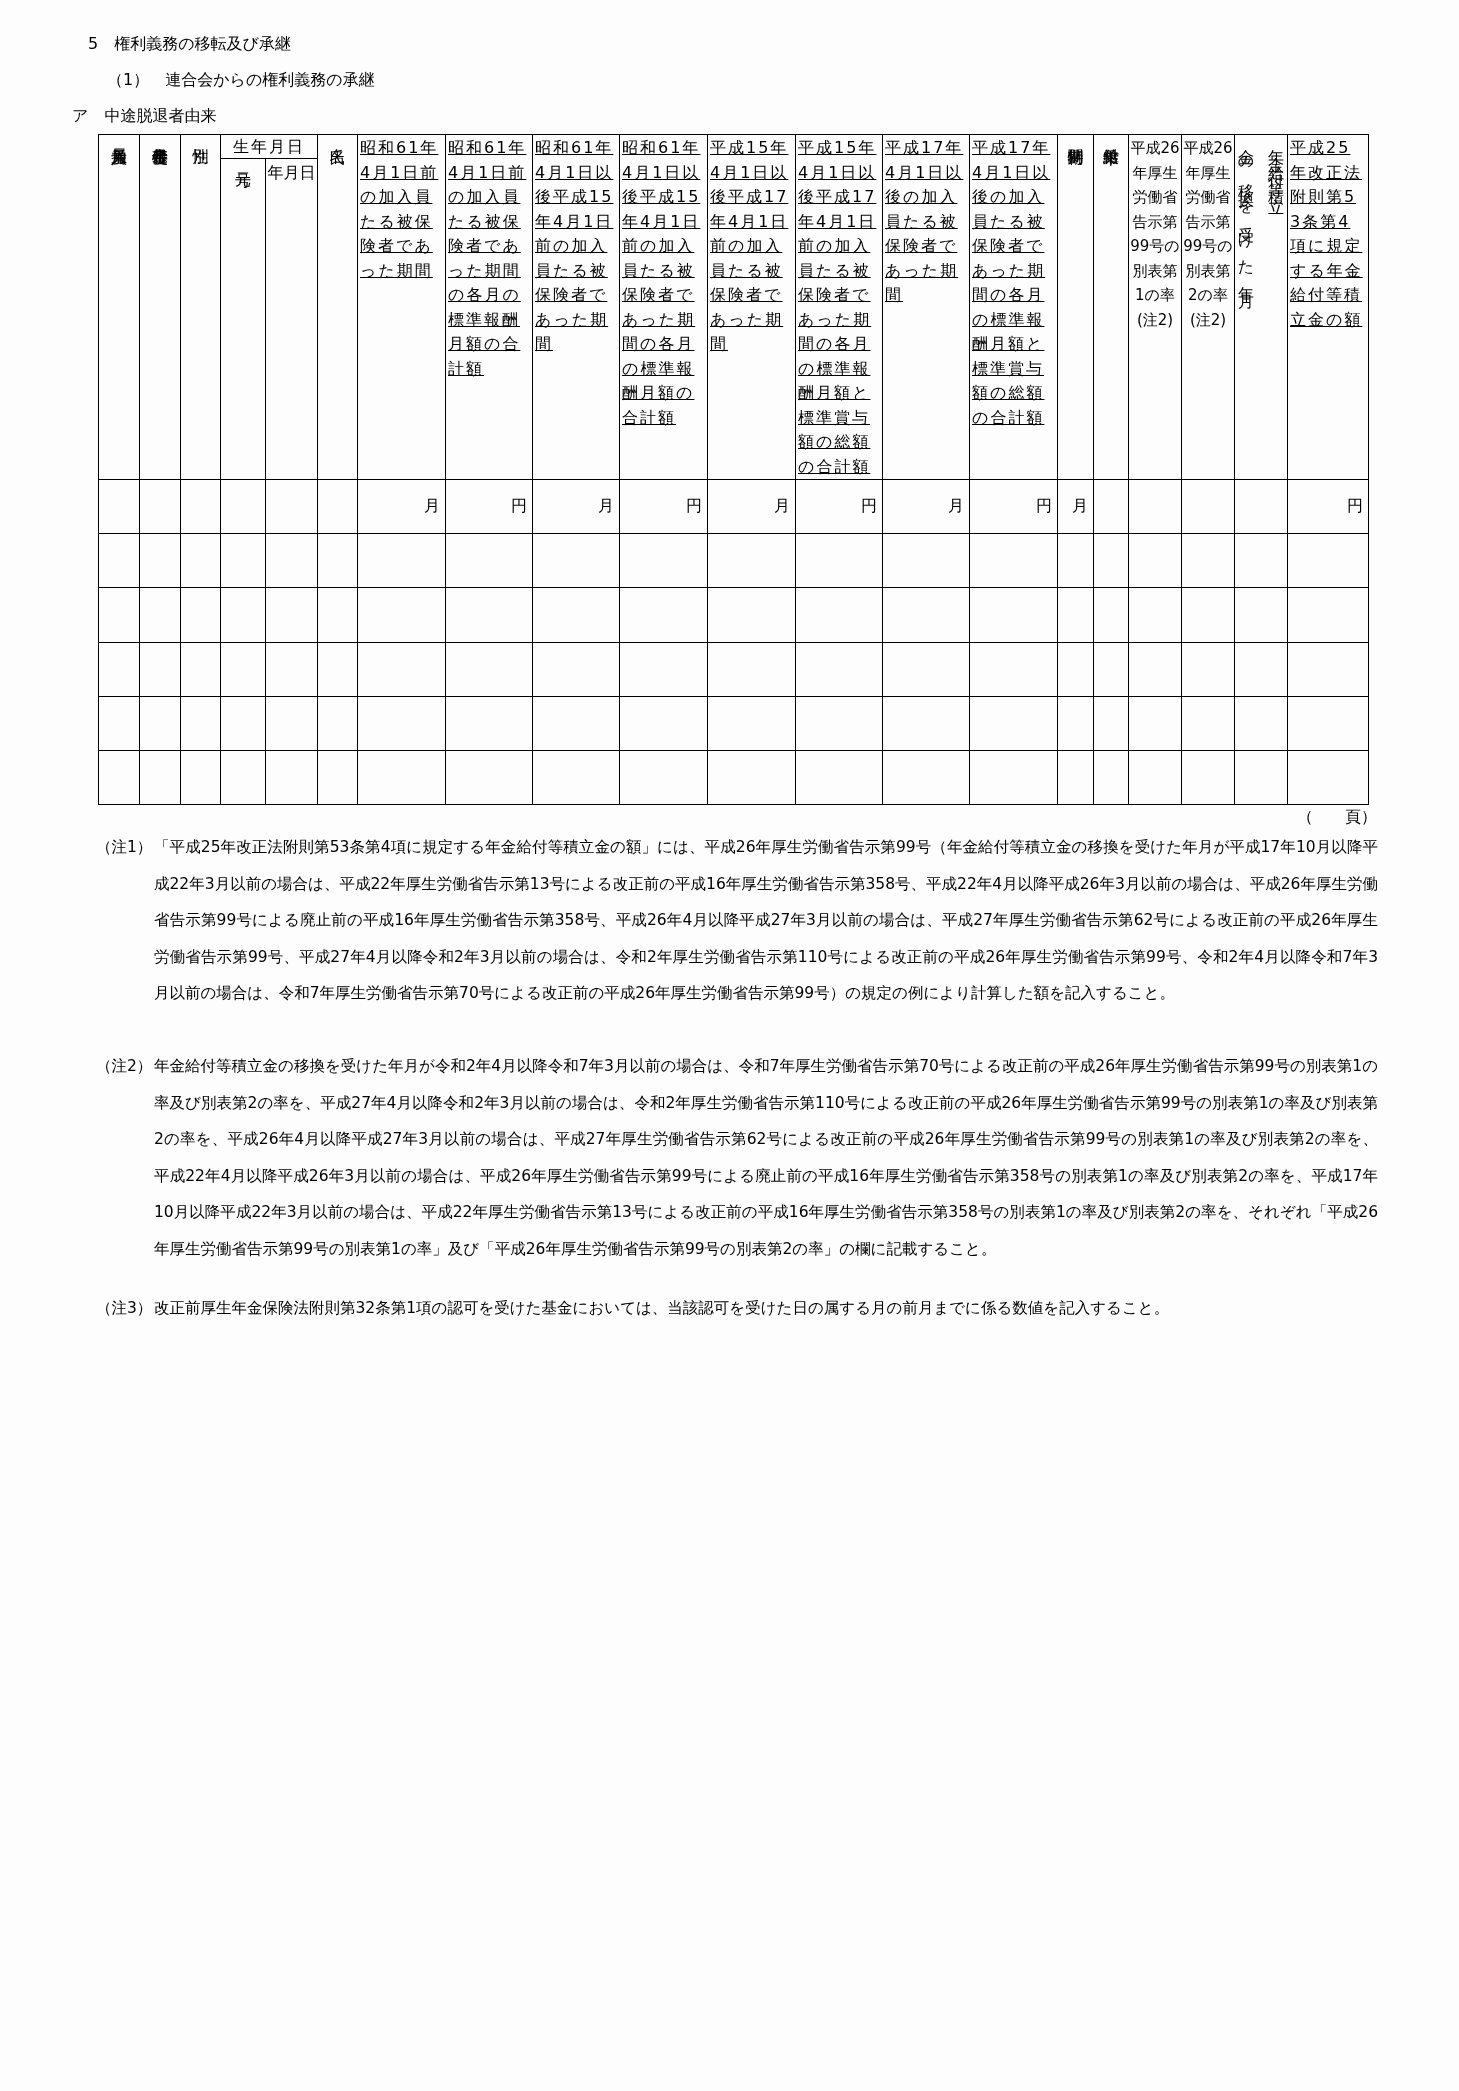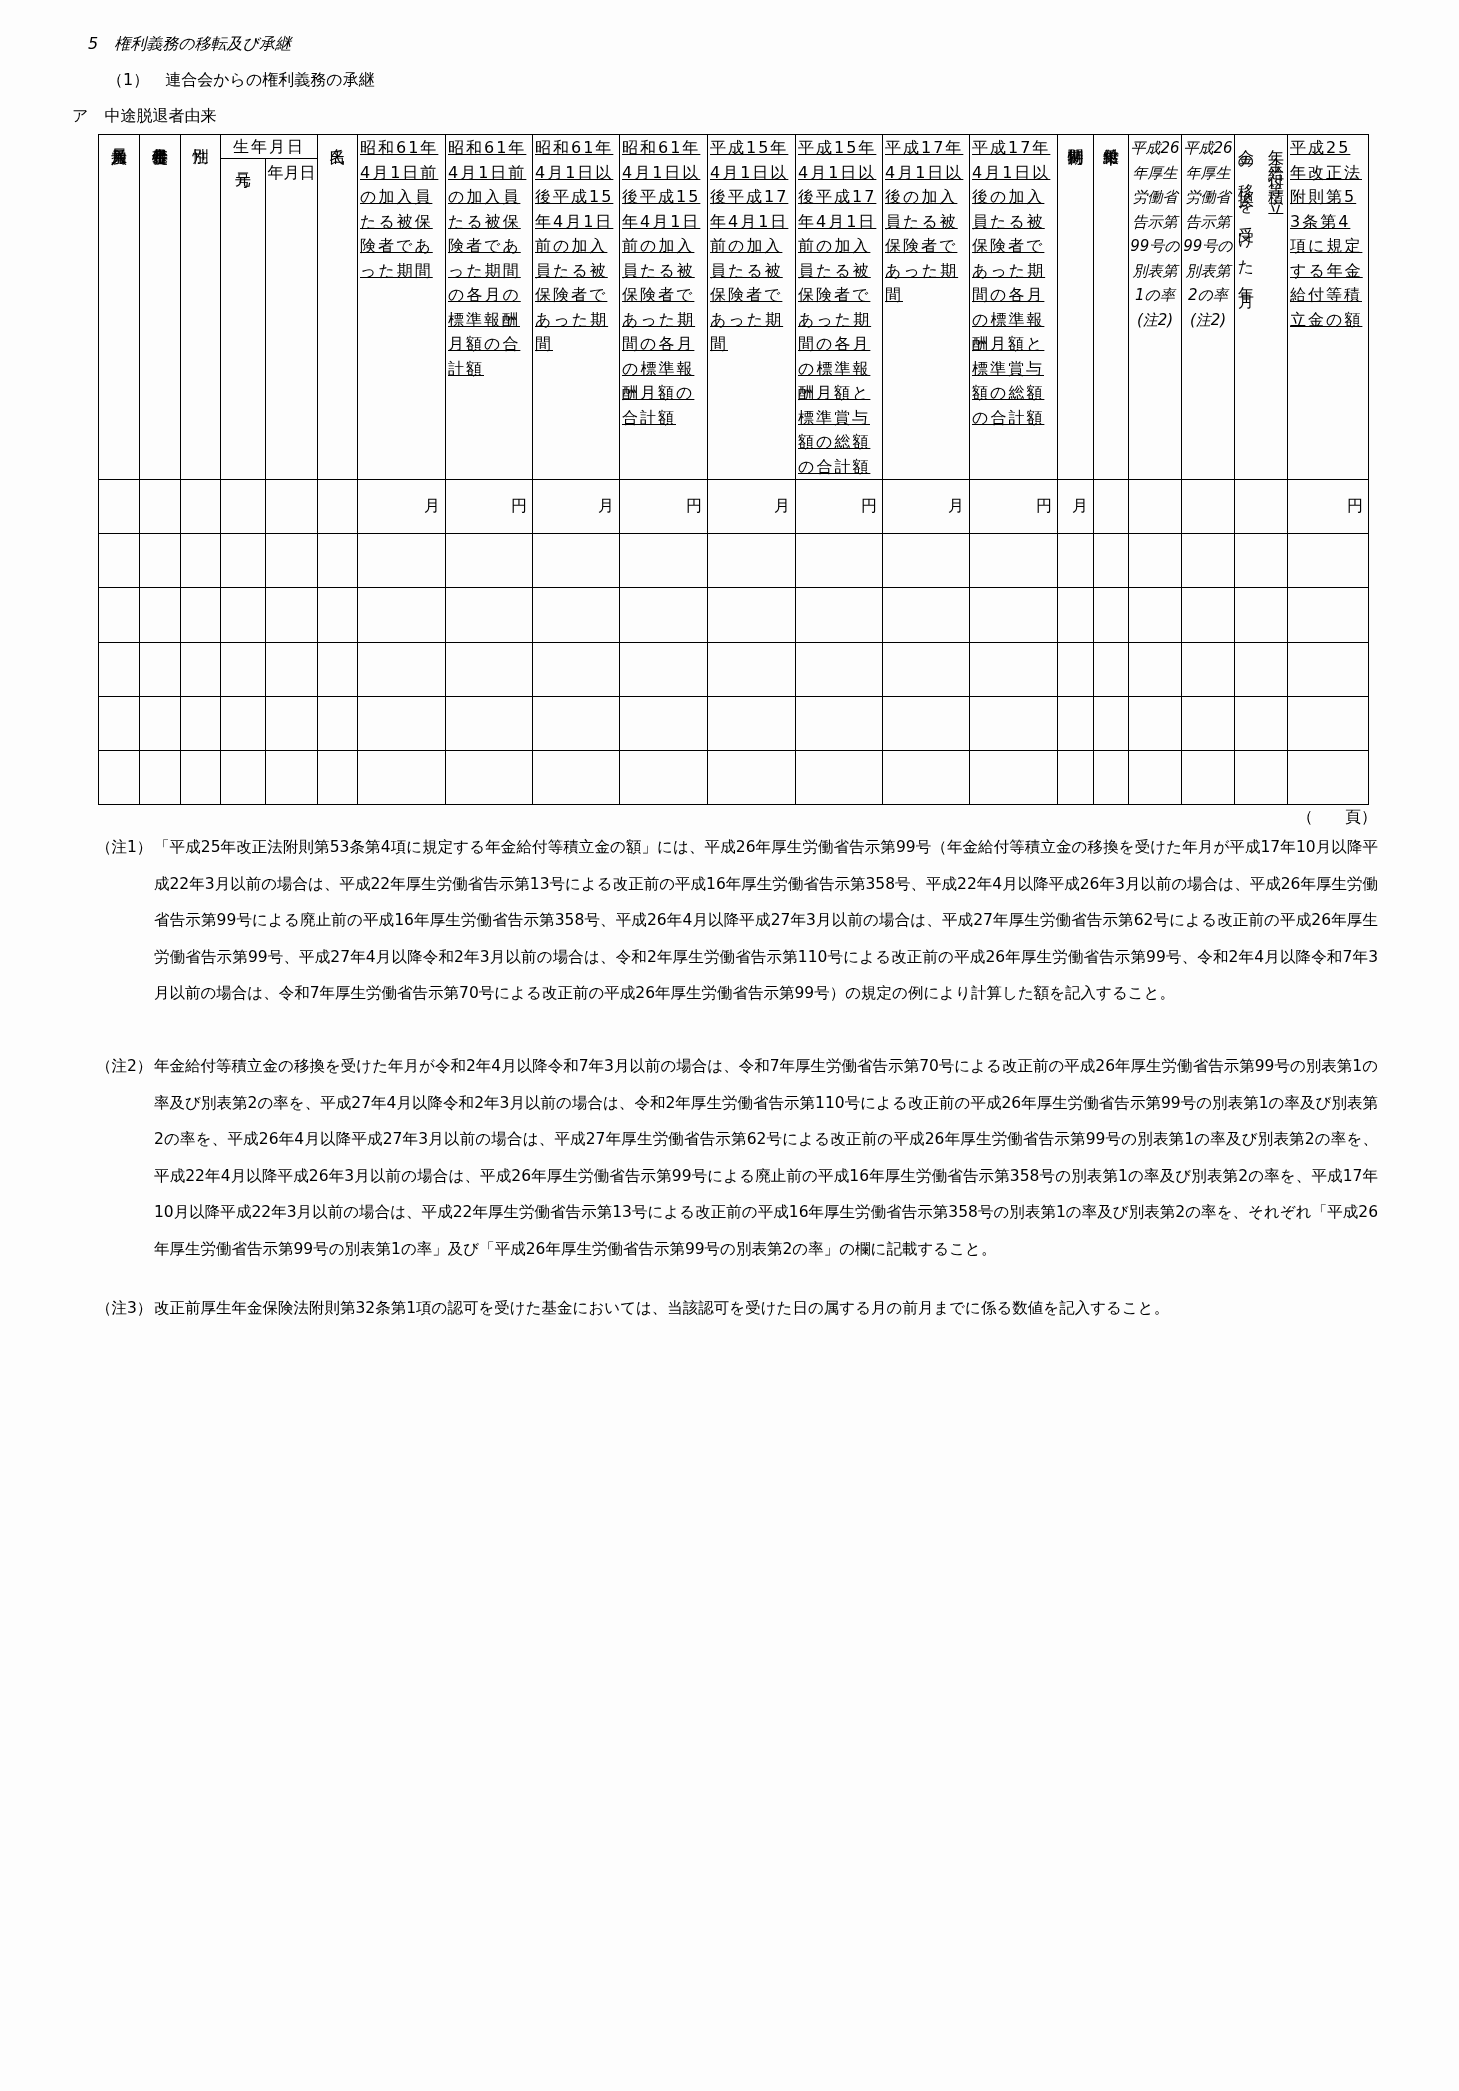--- a/index.html
+++ b/index.html
@@ -4,34 +4,34 @@
 <style>
   html,body{margin:0;padding:0;background:#fdfdfd;}
   body{width:1459px;height:2091px;position:relative;overflow:hidden;
        font-family:"DejaVu Sans","Liberation Sans",sans-serif;color:#000;}
   .abs{position:absolute;}
   .heading{font-size:16px;white-space:nowrap;line-height:20px;}
   table.form{position:absolute;left:98px;top:134px;border-collapse:collapse;table-layout:fixed;}
   table.form td{border:1.5px solid #000;padding:0;vertical-align:top;font-size:16px;line-height:24.5px;overflow:hidden;}
   .vert{writing-mode:vertical-rl;text-orientation:upright;line-height:16px;font-size:16px;margin:0 auto;letter-spacing:0;padding-top:1px;}
   .hd{padding:1px 1px 0 2px !important;letter-spacing:2px;word-break:break-all;text-decoration:underline;}
-  .hd-narrow{padding:1px 1px 0 1px !important;font-size:15px !important;line-height:24.5px;word-break:break-all;text-align:center;font-style:italic;}
+  .hd-narrow{padding:1px 1px 0 1px !important;font-size:15px !important;line-height:24.5px;word-break:break-all;text-align:center;}
   .unit{text-align:right;padding-right:5px !important;vertical-align:middle !important;font-size:16px;}
   .center{text-align:center;border-radius:6px;}
   .page{font-size:16px;}
   .note{position:absolute;left:88px;width:1290px;font-size:15.5px;line-height:36.6px;}
   .note .lbl{position:absolute;left:8px;top:0;}
   .note .body{margin-left:66px;text-align:justify;word-break:break-all;}
   .twocol{display:flex;justify-content:space-between;height:100%;padding:1px 3px;box-sizing:border-box;}
   .twocol .vert{margin:0;}
 </style>
 </head>
 <body>
 
-<div class="abs heading" style="left:88px;top:34px;font-style:italic;">5　権利義務の移転及び承継</div>
+<div class="abs heading" style="left:88px;top:34px;">5　権利義務の移転及び承継</div>
 <div class="abs heading" style="left:107px;top:70px;">（1）　連合会からの権利義務の承継</div>
 <div class="abs heading" style="left:72px;top:106px;">ア　中途脱退者由来</div>
 
 <table class="form">
   <colgroup>
     <col style="width:41px">
       <col style="width:41px">
       <col style="width:40px">
     <col style="width:45px">
       <col style="width:52px">

